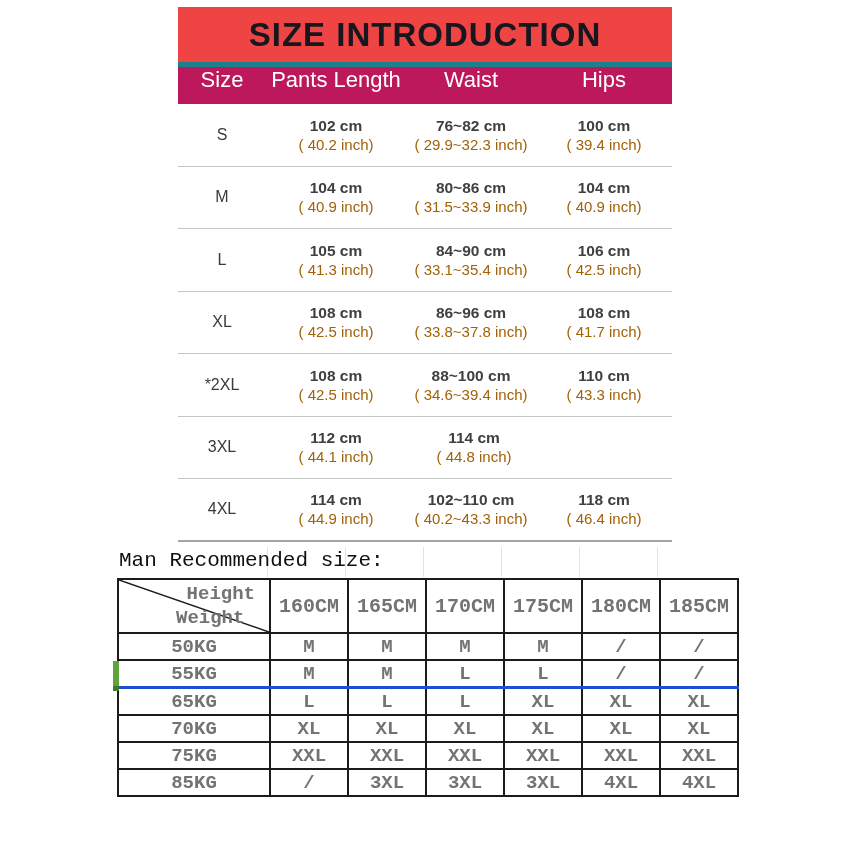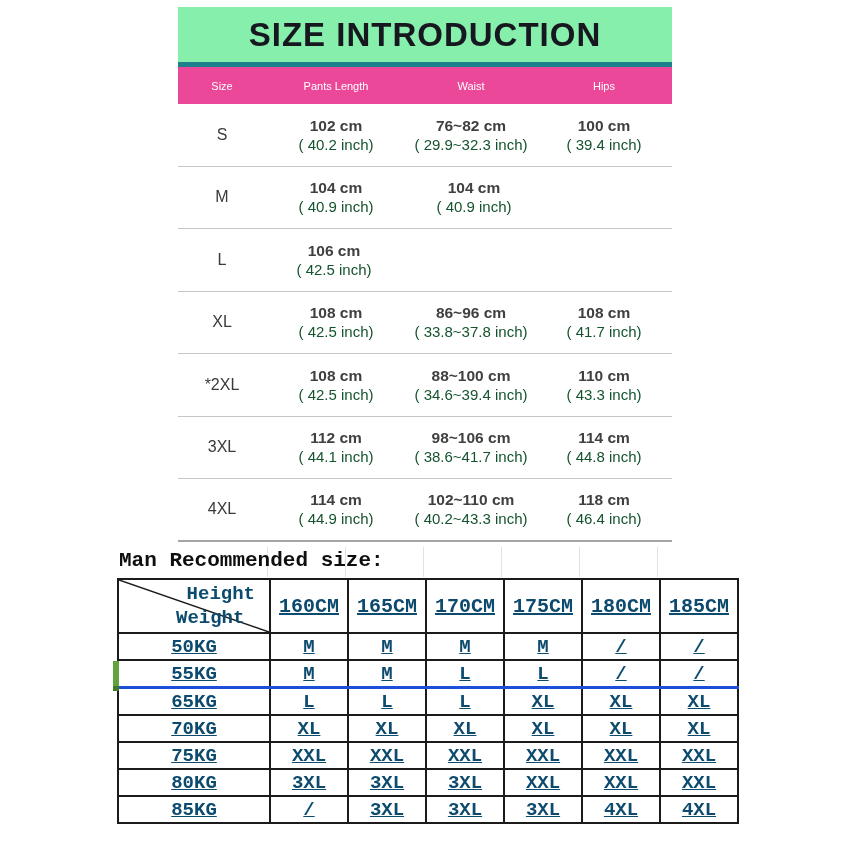--- a/index.html
+++ b/index.html
@@ -12,87 +12,86 @@
   }
 
   
   .size-table {
     position: absolute;
     left: 178px; top: 7px;
     width: 494px;
   }
   .title-box {
     height: 55px;
-    background: #86efac;
+    background: #ef4444;
     display: flex; align-items: center; justify-content: center;
     font-size: 33px;
     font-weight: 600;
     letter-spacing: 1px;
     color: #17171f;
   }
   .accent-bar {
     height: 5px;
     background: #1f808d;
   }
   .thead {
     height: 37px;
-    background: #ec4899;
+    background: #be185d;
     display: flex;
-    align-items: center;
+    align-items: flex-start;
     color: #ffffff;
-    font-size: 11px;
+    font-size: 22px;
   }
   .col-size   { width: 88px;  text-align: center; }
   .col-pants  { width: 140px; text-align: center; }
   .col-waist  { width: 130px; text-align: center; }
   .col-hips   { width: 136px; text-align: center; }
 
   .trow {
     height: 62.5px;
     display: flex;
     align-items: center;
     border-bottom: 1px solid #c6c6c6;
     box-sizing: border-box;
   }
   .trow:last-child { border-bottom: 2px solid #a5a5a5; }
   .size-label {
     font-size: 16px;
     color: #3a3a3a;
   }
   .mcell { display: flex; flex-direction: column; justify-content: flex-start; line-height: 19px; }
   .cm-line   { font-size: 15.5px; font-weight: bold; color: #404040; }
-  .inch-line { font-size: 15px; color: #14532d; }
+  .inch-line { font-size: 15px; color: #a16207; }
 
   
   .grid-remnant {
     position: absolute;
     top: 547px; height: 30px;
     width: 1px;
     background: #e2e2e2;
   }
 
   
   .rec-title {
     position: absolute;
     left: 119px; top: 549px;
     font-family: "Liberation Mono", monospace;
-    font-weight: bold;
+    font-weight: normal;
     font-size: 21px;
     color: #0f0f0f;
     white-space: nowrap;
   }
   .rec-table {
     position: absolute;
     left: 117px; top: 578px;
     border-collapse: collapse;
     table-layout: fixed;
     font-family: "Liberation Mono", monospace;
     font-weight: bold;
-    color: #0c4a6e;
-    text-decoration: underline;
+    color: #737373;
   }
   .rec-table td {
     border: 2px solid #1b1b1b;
     text-align: center;
     vertical-align: middle;
     padding: 0;
   }
   .rec-table .hrow td { height: 52px; font-size: 20px; }
   .rec-table .drow td { height: 25px; font-size: 19px; }
   .rec-table .thick td { border-top: 3px solid #1d4ed8; }
@@ -149,28 +148,40 @@
       <span class="inch-line">( 39.4 inch)</span>
     </div>
   </div>
 
   <div class="trow">
     <div class="col-size size-label">M</div>
     <div class="col-pants mcell">
       <span class="cm-line">104 cm</span>
       <span class="inch-line">( 40.9 inch)</span>
     </div>
+    <div class="col-waist mcell">
+      <span class="cm-line">80~86 cm</span>
+      <span class="inch-line">( 31.5~33.9 inch)</span>
+    </div>
     <div class="col-hips mcell">
       <span class="cm-line">104 cm</span>
       <span class="inch-line">( 40.9 inch)</span>
     </div>
   </div>
 
   <div class="trow">
     <div class="col-size size-label">L</div>
+    <div class="col-pants mcell">
+      <span class="cm-line">105 cm</span>
+      <span class="inch-line">( 41.3 inch)</span>
+    </div>
+    <div class="col-waist mcell">
+      <span class="cm-line">84~90 cm</span>
+      <span class="inch-line">( 33.1~35.4 inch)</span>
+    </div>
     <div class="col-hips mcell">
       <span class="cm-line">106 cm</span>
       <span class="inch-line">( 42.5 inch)</span>
     </div>
   </div>
 
   <div class="trow">
     <div class="col-size size-label">XL</div>
     <div class="col-pants mcell">
       <span class="cm-line">108 cm</span>
@@ -200,24 +211,20 @@
       <span class="cm-line">110 cm</span>
       <span class="inch-line">( 43.3 inch)</span>
     </div>
   </div>
 
   <div class="trow">
     <div class="col-size size-label">3XL</div>
     <div class="col-pants mcell">
       <span class="cm-line">112 cm</span>
       <span class="inch-line">( 44.1 inch)</span>
-    </div>
-    <div class="col-waist mcell">
-      <span class="cm-line">98~106 cm</span>
-      <span class="inch-line">( 38.6~41.7 inch)</span>
     </div>
     <div class="col-hips mcell">
       <span class="cm-line">114 cm</span>
       <span class="inch-line">( 44.8 inch)</span>
     </div>
   </div>
 
   <div class="trow">
     <div class="col-size size-label">4XL</div>
     <div class="col-pants mcell">
@@ -312,29 +319,20 @@
     <tr class="drow">
       <td>75KG</td>
       <td>XXL</td>
       <td>XXL</td>
       <td>XXL</td>
       <td>XXL</td>
       <td>XXL</td>
       <td>XXL</td>
     </tr>
     <tr class="drow">
-      <td>80KG</td>
-      <td>3XL</td>
-      <td>3XL</td>
-      <td>3XL</td>
-      <td>XXL</td>
-      <td>XXL</td>
-      <td>XXL</td>
-    </tr>
-    <tr class="drow">
       <td>85KG</td>
       <td>/</td>
       <td>3XL</td>
       <td>3XL</td>
       <td>3XL</td>
       <td>4XL</td>
       <td>4XL</td>
     </tr>
   </tbody>
 </table>

